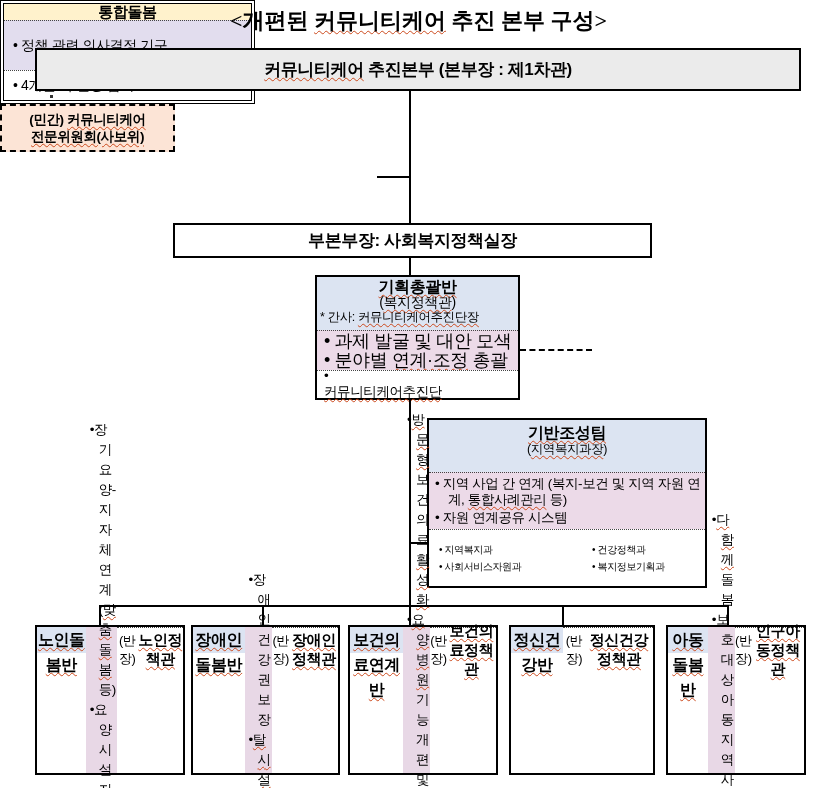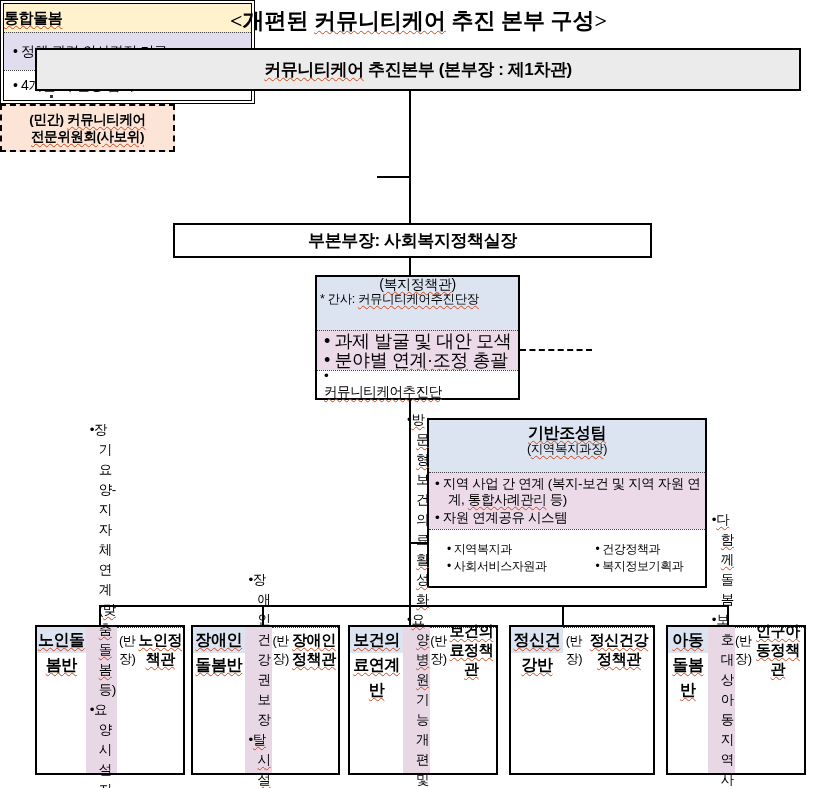--- a/index.html
+++ b/index.html
@@ -21,21 +21,21 @@
     position:absolute;top:6px;left:0;width:100%;text-align:center;
     font-family:"Liberation Serif",serif;font-weight:bold;font-size:22px;letter-spacing:0;
   }
   #stray-dot{position:absolute;left:50px;top:95px;width:3px;height:3px;background:#333;}
   
   #hq-box{left:35px;top:48px;width:766px;height:43px;background:#ebebeb;
     display:flex;align-items:center;justify-content:center;font-size:17px;font-weight:bold;}
   
   #council-box{left:128px;top:105px;width:249px;height:98px;border:1px solid #000;padding:2px;background:#fff;}
   #council-inner{box-sizing:border-box;border:1px solid #000;width:100%;height:100%;display:flex;flex-direction:column;}
-  #council-head{height:28px;background:#fff2cc;font-weight:bold;font-size:15px;gap:15px;}
+  #council-head{height:16px;background:#fff2cc;text-align:center;font-weight:bold;font-size:15px;gap:15px;}
   #council-row1{flex:1;background:#e2ddee;font-size:14px;padding-left:9px;}
   #council-row2{height:29px;background:#fff;font-size:14px;padding-left:9px;}
   
   #deputy-box{left:173px;top:223px;width:479px;height:35px;
     display:flex;align-items:center;justify-content:center;font-size:17px;font-weight:bold;}
   
   #planning-box{left:315px;top:275px;width:205px;height:125px;display:flex;flex-direction:column;}
   #planning-head{height:52px;background:#dce4f2;text-align:center;padding-top:1px;}
   #planning-title{font-size:16px;font-weight:bold;line-height:18px;}
   #planning-sub{font-size:14px;line-height:13px;}
@@ -45,21 +45,21 @@
   
   #advisory-box{left:592px;top:328px;width:171px;height:44px;border:2px dashed #000;background:#fce4d6;
     text-align:center;font-size:13.5px;font-weight:bold;line-height:17px;display:flex;flex-direction:column;justify-content:center;}
   
   #foundation-box{left:427px;top:418px;width:280px;height:170px;display:flex;flex-direction:column;}
   #foundation-head{height:49px;background:#dce4f2;text-align:center;padding-top:3px;}
   #foundation-title{font-size:16px;font-weight:bold;line-height:19px;}
   #foundation-sub{font-size:12.5px;line-height:14px;}
   #foundation-mid{flex:1;background:#ecdae8;font-size:13.5px;line-height:16px;padding:0 3px 0 6px;}
   #foundation-mid .blt{text-indent:-13px;padding-left:13px;margin:1px 0;}
-  #foundation-foot{height:56px;background:#fff;font-size:12px;line-height:17px;padding:0 2px 0 18px;}
+  #foundation-foot{height:56px;background:#fff;font-size:10px;line-height:17px;padding:0 2px 0 10px;}
   #foundation-grid{display:grid;grid-template-columns:58% 42%;}
   
   #teams-row{position:absolute;left:0;top:625px;width:837px;height:150px;}
   .team{top:0;height:150px;display:flex;flex-direction:row;}
   #teams-row .team:nth-child(1){left:35px;width:150px;}
   #teams-row .team:nth-child(2){left:191px;width:149px;}
   #teams-row .team:nth-child(3){left:348px;width:150px;}
   #teams-row .team:nth-child(4){left:509px;width:146px;}
   #teams-row .team:nth-child(5){left:666px;width:140px;}
   .t-head{height:26px;background:#dce4f2;text-align:center;font-weight:bold;font-size:16px;line-height:25px;}
@@ -94,20 +94,21 @@
         </div>
     </div>
   </div>
 
   <div id="deputy-box" class="box">
     <span>부본부장: 사회복지정책실장</span>
   </div>
 
   <div id="planning-box" class="box">
     <div id="planning-head">
+      <div id="planning-title"><span class="sq">기획총괄반</span></div>
       <div id="planning-sub"><span>(</span><span class="sq">복지정책관</span><span>)</span></div>
       <div id="planning-sec"><span>* 간사: </span><span class="sq">커뮤니티케어추진단장</span></div>
     </div>
     <div id="planning-mid" class="vcen dotted-top">
       <div class="blt"><span>• 과제 발굴 및 대안 모색</span></div>
       <div class="blt"><span>• 분야별 </span><span class="sq">연계·조정</span><span> 총괄</span></div>
     </div>
     <div id="planning-foot" class="vcen dotted-top">
         <span>• </span>
         <span class="sq">커뮤니티케어추진단</span>

